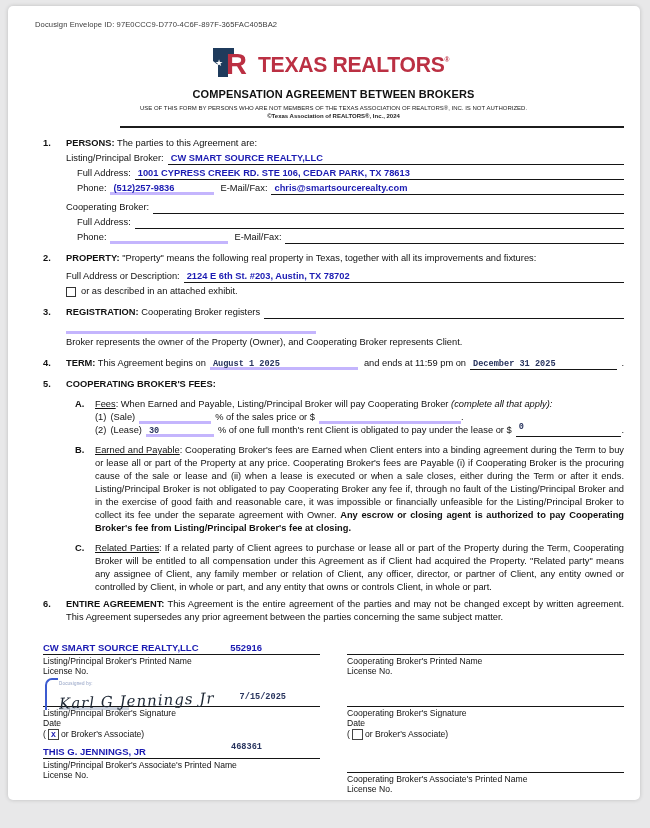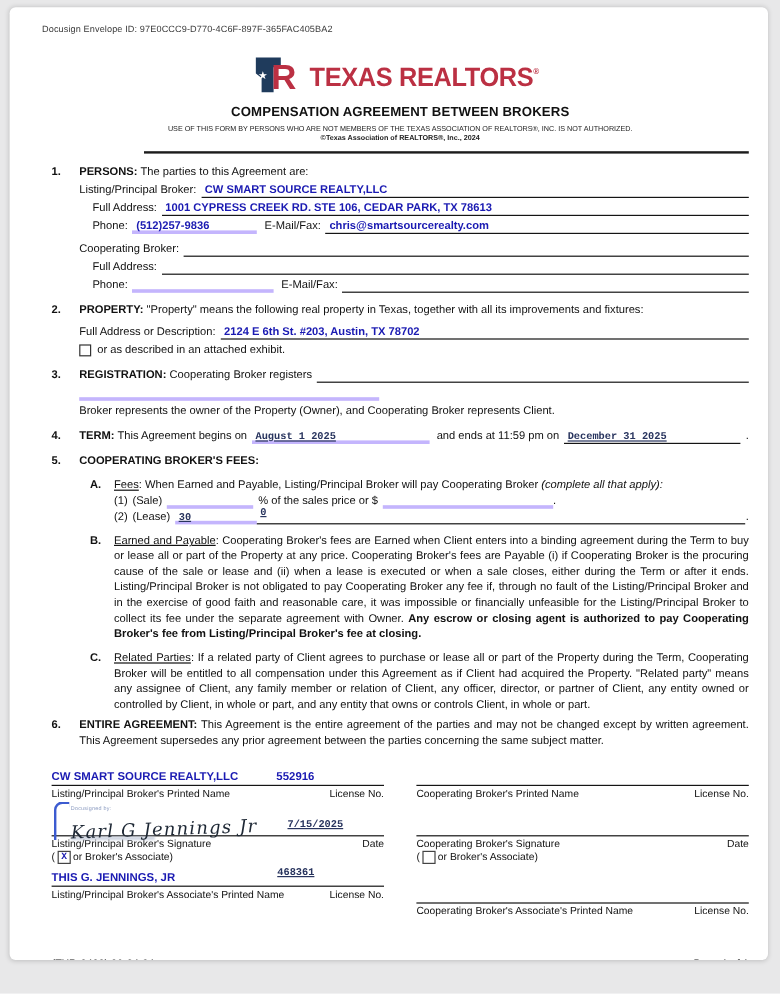--- a/index.html
+++ b/index.html
@@ -36,37 +36,37 @@
   .sub{display:flex;margin:7px 0 0 9px;}
   .slet{width:20px;flex:none;font-weight:bold;}
   .sbody{flex:1;min-width:0;}
 
   
   .row{display:flex;align-items:flex-end;white-space:nowrap;}
   .row .sp{margin-right:4px;}
   .fill{border-bottom:1px solid #151515;flex:1;min-width:10px;padding:0 3px;height:13px;box-sizing:border-box;}
   .fillw{border-bottom:3px solid #c4b5fd;flex:none;padding:0 3px;height:13px;box-sizing:border-box;}
   .bv{color:#1a1ab2;font-weight:bold;}
-  .tv{font-family:"Liberation Mono","DejaVu Sans Mono",monospace;color:#28345e;font-size:8.6px;font-weight:bold;text-decoration:underline;}
+  .tv{font-family:"Liberation Mono","DejaVu Sans Mono",monospace;color:#28345e;font-size:8.6px;font-weight:bold;}
   .ind{margin-left:11px;}
   .rgap{margin-top:2px;}
   .grp{margin-top:6px;}
 
   .chk{display:inline-block;width:8px;height:8px;border:1px solid #333;background:#fff;vertical-align:-1px;margin-right:5px;flex:none;}
   .jrow{display:flex;align-items:flex-end;}
   .jtext{flex:1;text-align:justify;text-align-last:justify;white-space:normal;margin-left:8px;}
 
   .raise{position:relative;top:-4px;}
 
   
   .sigwrap{display:flex;gap:27px;margin-top:16px;}
   .sigcol{flex:1;min-width:0;}
   .sigrow{margin-bottom:3px;}
   .sigline{border-bottom:1px solid #151515;display:flex;align-items:flex-end;height:14px;position:relative;}
-  .siglabels{display:flex;justify-content:space-between;font-size:8.6px;line-height:10px;margin-top:1px;}
+  .siglabels{display:flex;justify-content:space-between;font-size:8.6px;line-height:10px;margin-top:1px;flex-direction:column;}
   .licoffset{margin-right:58px;}
   .assoc{display:flex;align-items:center;font-size:8.6px;line-height:11px;margin-top:1px;gap:2px;}
   .assocbox{display:inline-block;width:9px;height:9px;border:1px solid #444;text-align:center;line-height:9px;font-size:8px;}
   .assocbox.checked{color:#1a1ab2;font-weight:bold;font-family:"Liberation Mono",monospace;}
   .scriptsig{
     font-family:"DejaVu Serif",serif;font-style:italic;font-size:15px;color:#1d2734;
     transform:rotate(-2deg);letter-spacing:1px;white-space:nowrap;position:relative;top:2px;
   }
   .ds-bracket{
     position:absolute;left:2px;top:-8px;width:11px;height:30px;
@@ -192,20 +192,21 @@
               <span class="sp">(Sale)</span>
               <span class="fillw" style="width:72px;"></span>
               <span class="sp" style="margin-left:4px;">% of the sales price or $</span>
               <span class="fillw" style="width:142px;"></span>
               <span>.</span>
             </div>
             <div class="row">
               <span class="sp">(2)</span>
               <span class="sp">(Lease)</span>
               <span class="fillw" style="width:68px;"><span class="tv">30</span></span>
+              <span class="sp" style="margin-left:4px;">% of one full month's rent Client is obligated to pay under the lease or $</span>
               <span class="fill"><span class="tv raise">0</span></span>
               <span>.</span>
             </div>
           </div>
         </div>
 
         <div class="sub">
           <span class="slet">B.</span>
           <div class="sbody just">
             <span class="ulab">Earned and Payable</span><span>: Cooperating Broker's fees are Earned when Client enters into a binding agreement during the Term to buy or lease all or part of the Property at any price. Cooperating Broker's fees are Payable (i) if Cooperating Broker is the procuring cause of the sale or lease and (ii) when a lease is executed or when a sale closes, either during the Term or after it ends. Listing/Principal Broker is not obligated to pay Cooperating Broker any fee if, through no fault of the Listing/Principal Broker and in the exercise of good faith and reasonable care, it was impossible or financially unfeasible for the Listing/Principal Broker to collect its fee under the separate agreement with Owner. </span><span class="bold">Any escrow or closing agent is authorized to pay Cooperating Broker's fee from Listing/Principal Broker's fee at closing.</span>

